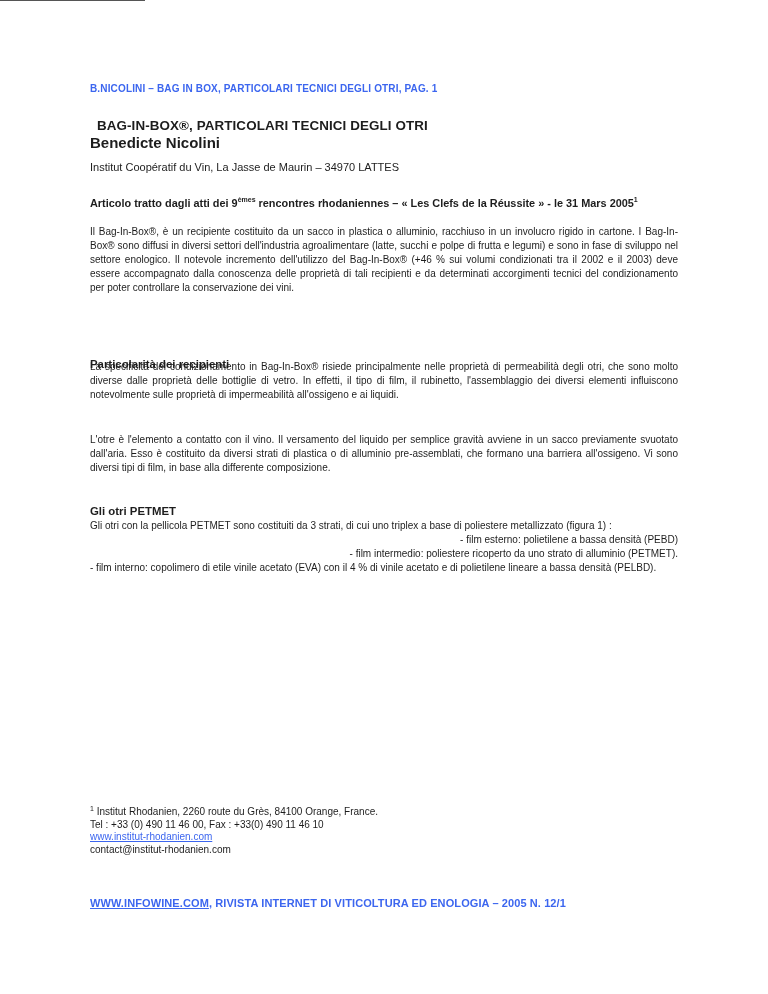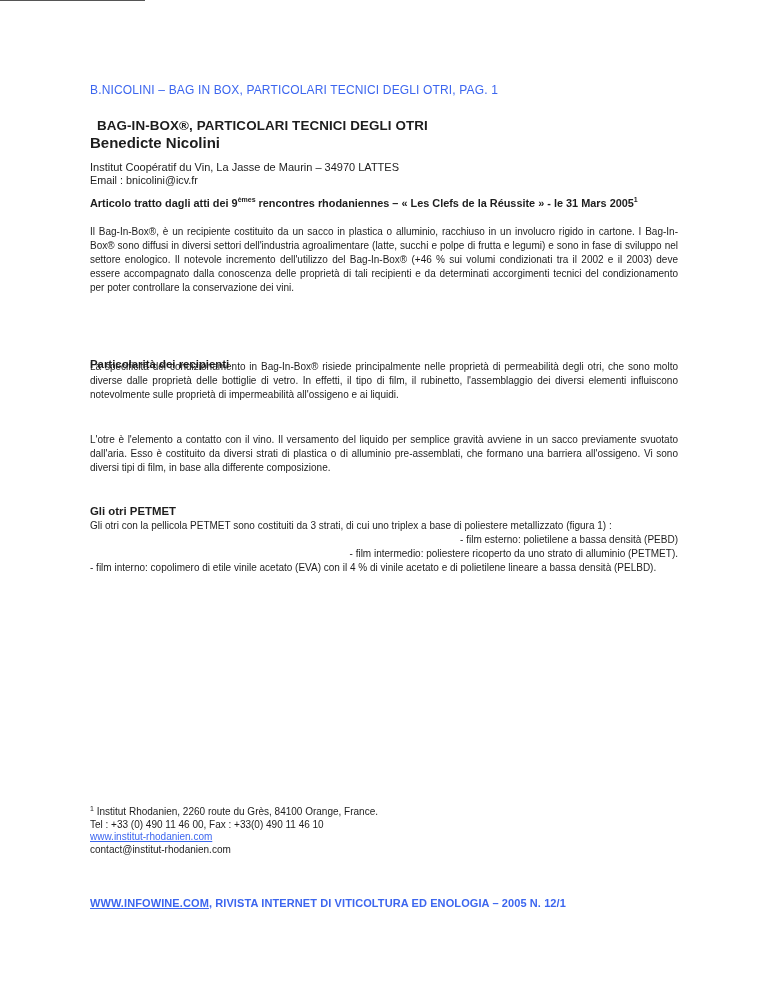--- a/index.html
+++ b/index.html
@@ -7,21 +7,21 @@
     position:relative;
     width:768px; height:994px;
     background:#ffffff;
     font-family:"Liberation Sans","DejaVu Sans",sans-serif;
     color:#1d1d1d;
     overflow:hidden;
   }
   .abs { position:absolute; left:90px; width:588px; }
   .blue { color:#3c66ef; }
 
-  .header-line { top:83px; font-size:12px; font-weight:normal; letter-spacing:0.15px; }
+  .header-line { top:83px; font-size:10px; font-weight:bold; letter-spacing:0.15px; }
   .doc-title   { top:118px; font-size:13.4px; font-weight:bold; letter-spacing:0.1px; line-height:15px;padding-left:7px; }
   .doc-author  { top:134px; font-size:15px; font-weight:bold; }
   .doc-affil   { top:161px; font-size:11px; }
   .doc-email   { top:174px; font-size:10.8px; }
 
   .article-note { top:197px; font-size:10.9px; font-weight:bold; }
   .article-note sup { font-size:7px; line-height:0; }
 
   .body-par { font-size:10px; line-height:13.9px; text-align:justify; }
   .p-intro  { top:225px; }
@@ -47,21 +47,20 @@
 <div class="page">
 
   <div class="abs header-line blue">B.NICOLINI – BAG IN BOX, PARTICOLARI TECNICI DEGLI OTRI, PAG. 1</div>
 
   <div class="abs doc-title">BAG-IN-BOX®, PARTICOLARI TECNICI DEGLI OTRI</div>
 
   <div class="abs doc-author">Benedicte Nicolini</div>
 
   <div class="abs doc-affil">Institut Coopératif du Vin, La Jasse de Maurin – 34970 LATTES</div>
 
-  <div class="abs doc-email">Email : bnicolini@icv.fr</div>
 
   <div class="abs article-note"><span>Articolo tratto dagli atti dei 9</span><sup>èmes</sup><span> rencontres rhodaniennes – « Les Clefs de la Réussite » - le 31 Mars 2005</span><sup>1</sup></div>
 
   <div class="abs body-par p-intro">Il Bag-In-Box®, è un recipiente costituito da un sacco in plastica o alluminio, racchiuso in un involucro rigido in cartone. I Bag-In-Box® sono diffusi in diversi settori dell'industria agroalimentare (latte, succhi e polpe di frutta e legumi) e sono in fase di sviluppo nel settore enologico. Il notevole incremento dell'utilizzo del Bag-In-Box® (+46 % sui volumi condizionati tra il 2002 e il 2003) deve essere accompagnato dalla conoscenza delle proprietà di tali recipienti e da determinati accorgimenti tecnici del condizionamento per poter controllare la conservazione dei vini.</div>
 
   <div class="abs h-sec h-recip">Particolarità dei recipienti</div>
 
   <div class="abs body-par p-perm">La specificità del condizionamento in Bag-In-Box® risiede principalmente nelle proprietà di permeabilità degli otri, che sono molto diverse dalle proprietà delle bottiglie di vetro. In effetti, il tipo di film, il rubinetto, l'assemblaggio dei diversi elementi influiscono notevolmente sulle proprietà di impermeabilità all'ossigeno e ai liquidi.</div>
 
   <div class="abs body-par p-otre">L'otre è l'elemento a contatto con il vino. Il versamento del liquido per semplice gravità avviene in un sacco previamente svuotato dall'aria. Esso è costituito da diversi strati di plastica o di alluminio pre-assemblati, che formano una barriera all'ossigeno. Vi sono diversi tipi di film, in base alla differente composizione.</div>

